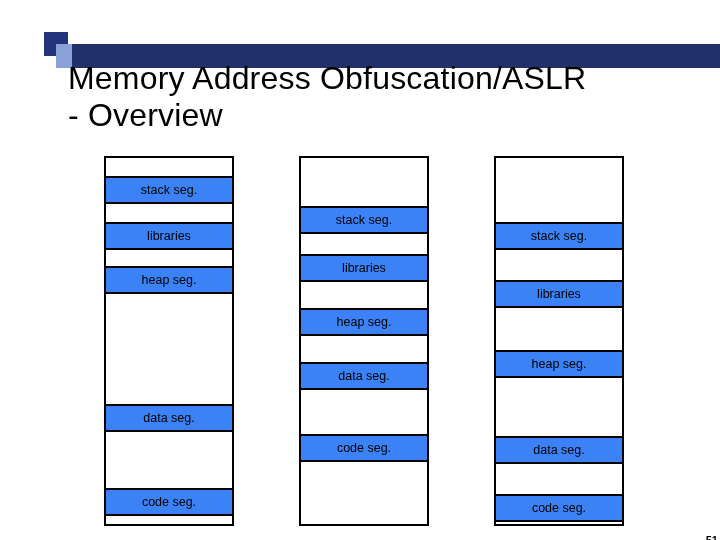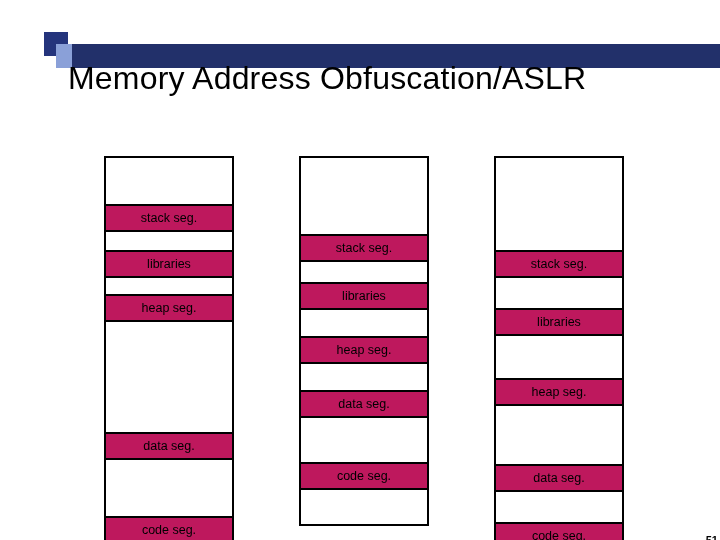--- a/index.html
+++ b/index.html
@@ -14,40 +14,40 @@
   .bullet-deco .sq2 { position:absolute; left:12px; top:12px; width:10px; height:10px; background:#8aa0d8; }
   .rule { position:absolute; left:48px; top:20px; width:655px; height:2px; background:#22306a; }
   .title { position:absolute; left:20px; top:24px; font-size:32px; color:#000; line-height:1.15; letter-spacing:0.2px; }
   .diagram { position:absolute; left:80px; top:132px; width:560px; height:370px; }
   .col { position:absolute; top:0; width:130px; height:370px; border:2px solid #000; background:#fff; }
   .col1 { left:0; }
   .col2 { left:195px; }
   .col3 { left:390px; }
   .seg {
     position:absolute; left:-2px; width:130px; height:22px;
-    border:2px solid #000; background:#be185d;
+    border:2px solid #000; background:#3b82f6;
     font-size:12.5px; display:flex; align-items:center; justify-content:center;
     color:#000;
-    margin-top:28px;
   }
   .page-num { position:absolute; right:14px; bottom:6px; font-size:11px; font-weight:bold; color:#000; }
 </style>
 </head>
 <body>
 
 <div class="slide">
 
   <div class="bullet-deco">
     <div class="sq1"></div>
     <div class="sq2"></div>
   </div>
   <div class="rule"></div>
 
   <div class="title">
     <span>Memory Address Obfuscation/ASLR</span><br>
+    <span>- Overview</span>
   </div>
 
   <div class="diagram">
 
     <div class="col col1">
       <div class="seg" style="top:18px">stack seg.</div>
       <div class="seg" style="top:64px">libraries</div>
       <div class="seg" style="top:108px">heap seg.</div>
       <div class="seg" style="top:246px">data seg.</div>
       <div class="seg" style="top:330px">code seg.</div>

